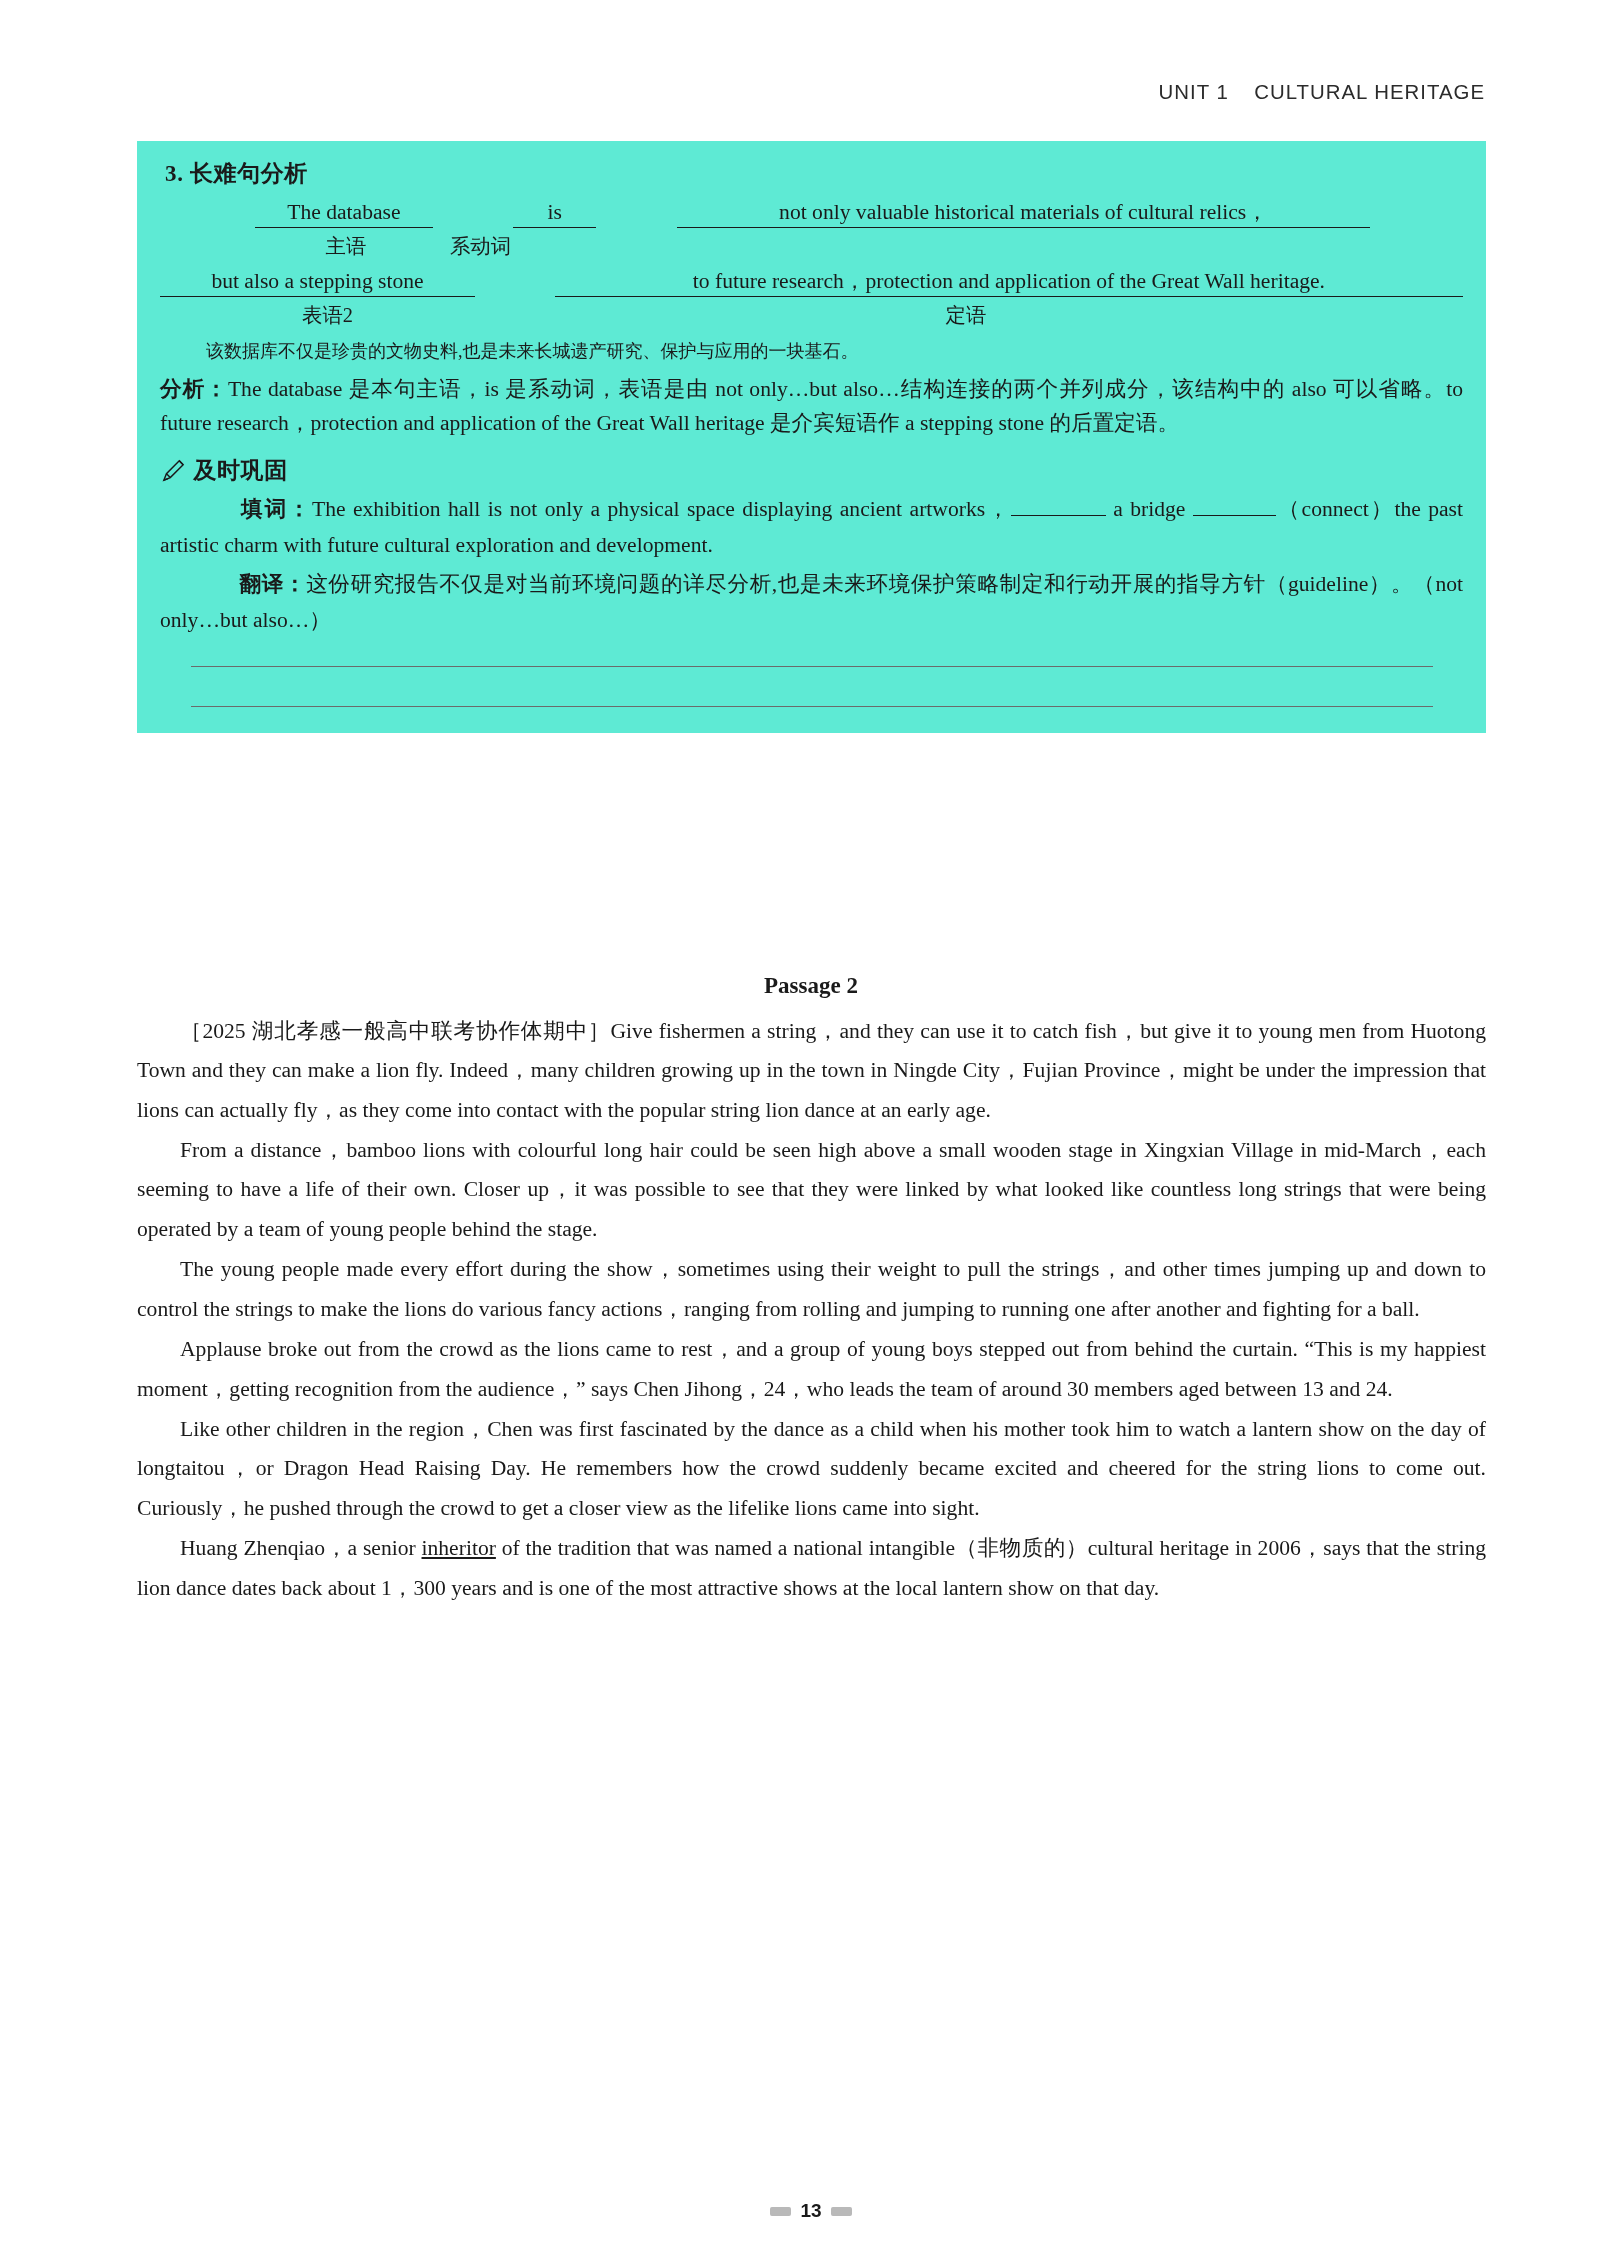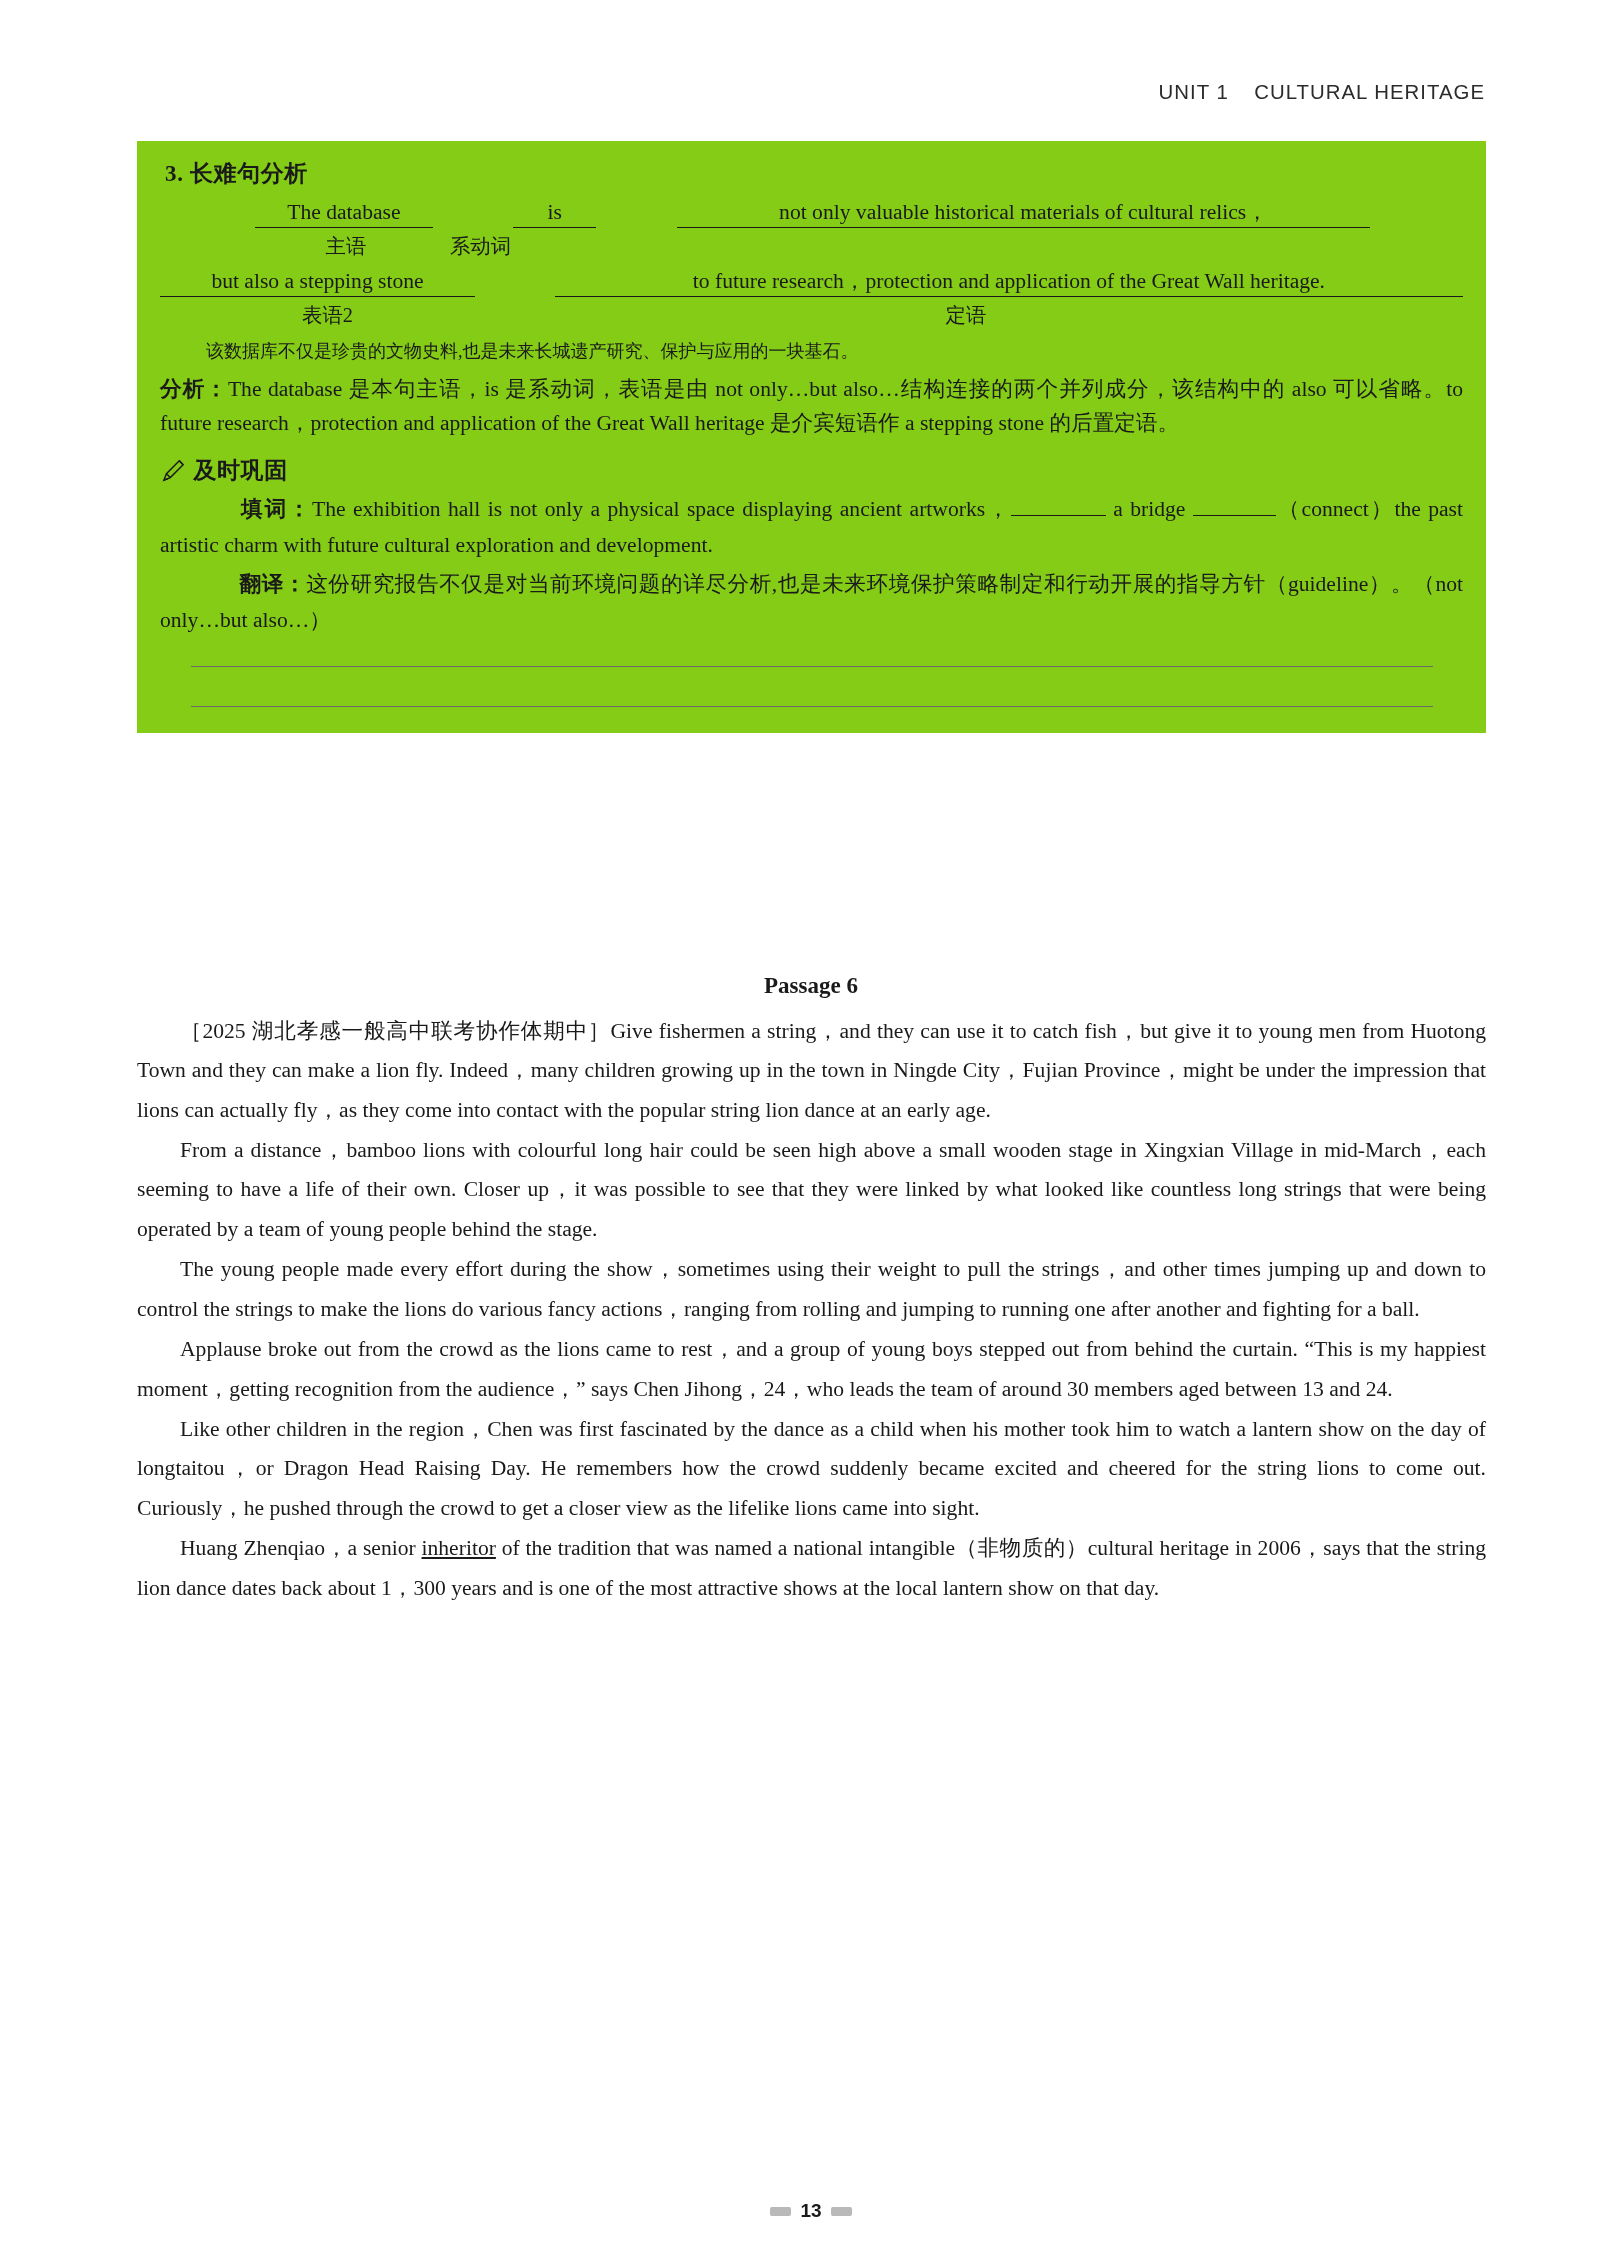--- a/index.html
+++ b/index.html
@@ -34,21 +34,21 @@
   }
   .header .unit {
     margin-right: 25.5px;
   }
   
   .grey-box {
     position: absolute;
     top: 141px;
     left: 137px;
     width: 1349px;
-    background: #84cc16;
+    background: #5eead4;
     box-sizing: border-box;
     padding: 16.5px 23px 25.5px 23px;
   }
   .sec-title {
     font-size: 23px;
     font-weight: bold;
     margin: 0 0 11.5px 5.1px;
     letter-spacing: 0.6px;
   }
   .sec-title .num {
@@ -242,21 +242,21 @@
     </div>
 
     <div class="fill-para">
       <span style="display:inline-block;width:39px"></span><span class="lead">翻译：</span><span>这份研究报告不仅是对当前环境问题的详尽分析,也是未来环境保护策略制定和行动开展的指导方针（guideline）。（not only…but also…）</span>
     </div>
 
     <div class="rule-line"></div>
     <div class="rule-line second"></div>
   </div>
 
-  <div class="passage-title">Passage 6</div>
+  <div class="passage-title">Passage 2</div>
 
   <div class="body-text">
     <p class="para first">［2025 湖北孝感一般高中联考协作体期中］Give fishermen a string，and they can use it to catch fish，but give it to young men from Huotong Town and they can make a lion fly. Indeed，many children growing up in the town in Ningde City，Fujian Province，might be under the impression that lions can actually fly，as they come into contact with the popular string lion dance at an early age.</p>
     <p class="para">From a distance，bamboo lions with colourful long hair could be seen high above a small wooden stage in Xingxian Village in mid-March，each seeming to have a life of their own. Closer up，it was possible to see that they were linked by what looked like countless long strings that were being operated by a team of young people behind the stage.</p>
     <p class="para">The young people made every effort during the show，sometimes using their weight to pull the strings，and other times jumping up and down to control the strings to make the lions do various fancy actions，ranging from rolling and jumping to running one after another and fighting for a ball.</p>
     <p class="para">Applause broke out from the crowd as the lions came to rest，and a group of young boys stepped out from behind the curtain. “This is my happiest moment，getting recognition from the audience，” says Chen Jihong，24，who leads the team of around 30 members aged between 13 and 24.</p>
     <p class="para"><span>Like other children in the region，Chen was first fascinated by the dance as a child when his mother took him to watch a lantern show on the day of </span><span class="ital">longtaitou</span><span>，or Dragon Head Raising Day. He remembers how the crowd suddenly became excited and cheered for the string lions to come out. Curiously，he pushed through the crowd to get a closer view as the lifelike lions came into sight.</span></p>
     <p class="para"><span>Huang Zhenqiao，a senior </span><span class="uline">inheritor</span><span> of the tradition that was named a national intangible（非物质的）cultural heritage in 2006，says that the string lion dance dates back about 1，300 years and is one of the most attractive shows at the local lantern show on that day.</span></p>
   </div>
 

